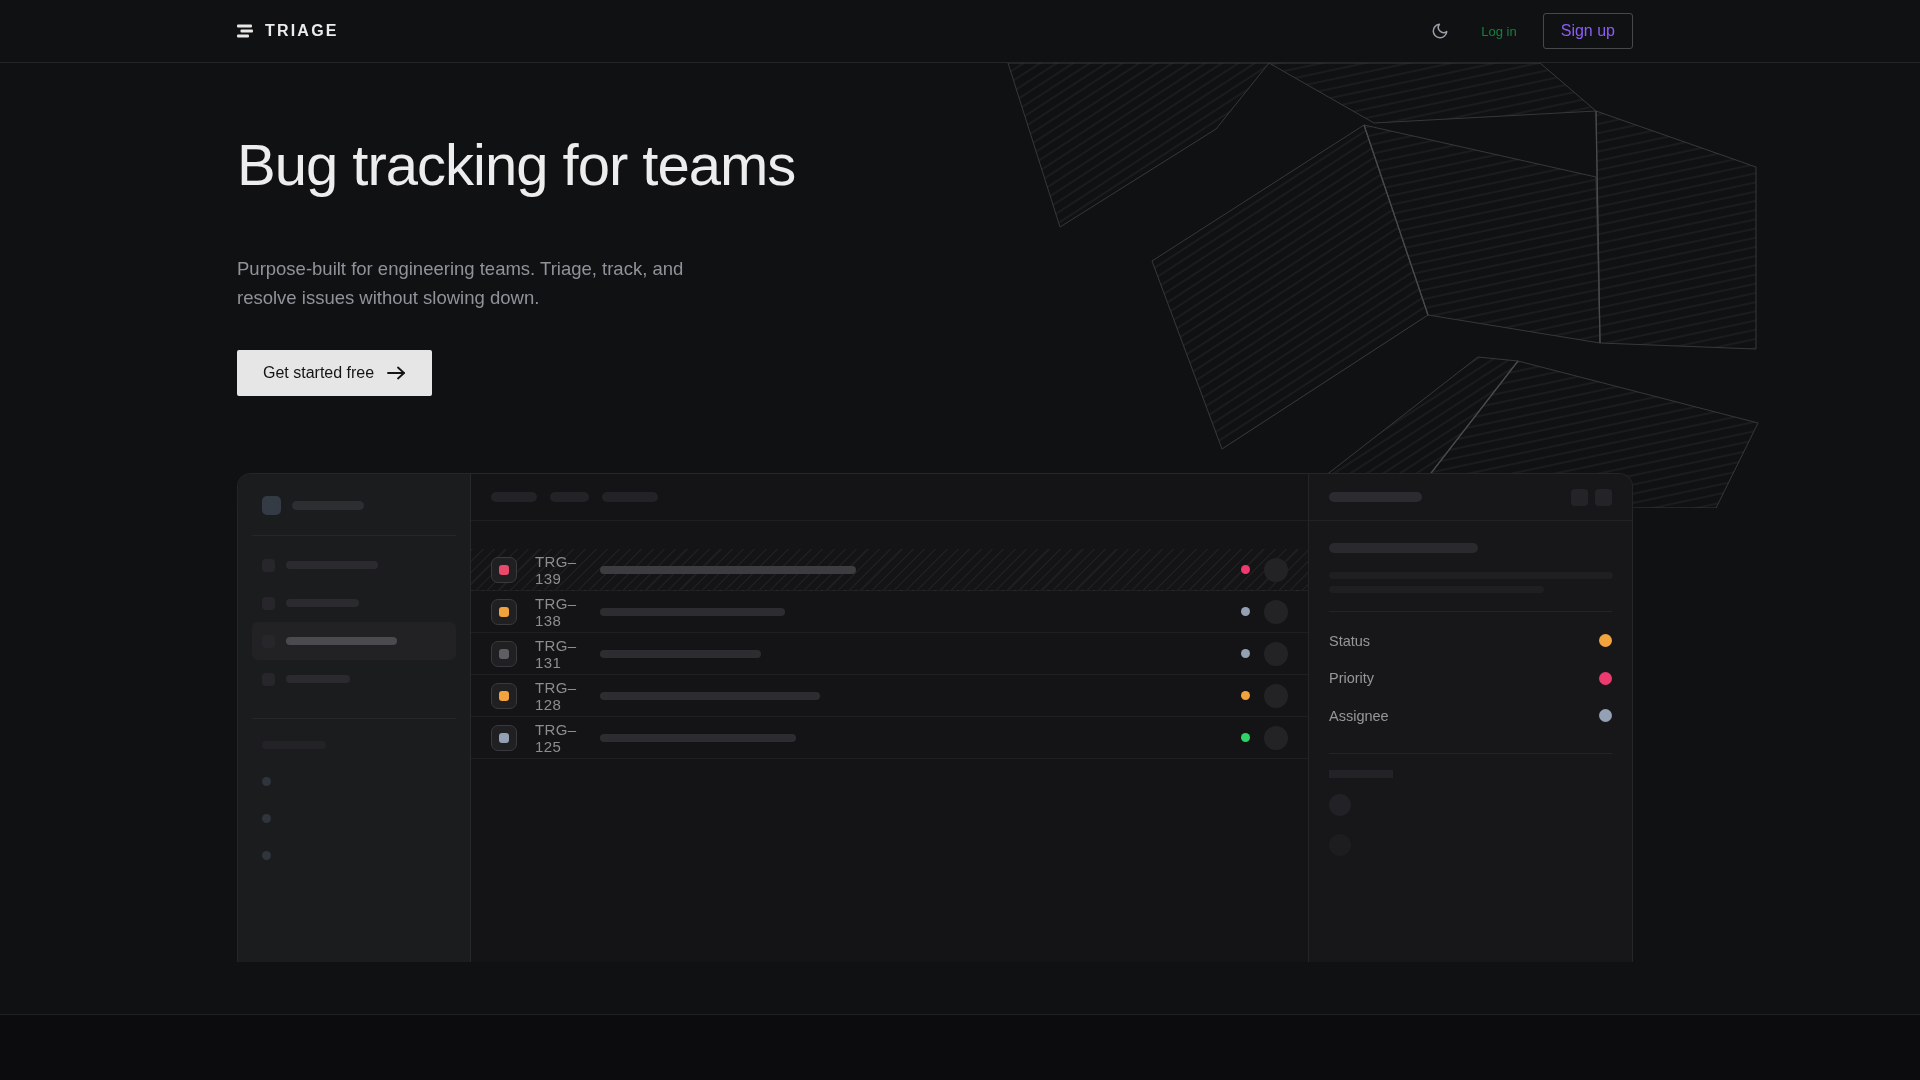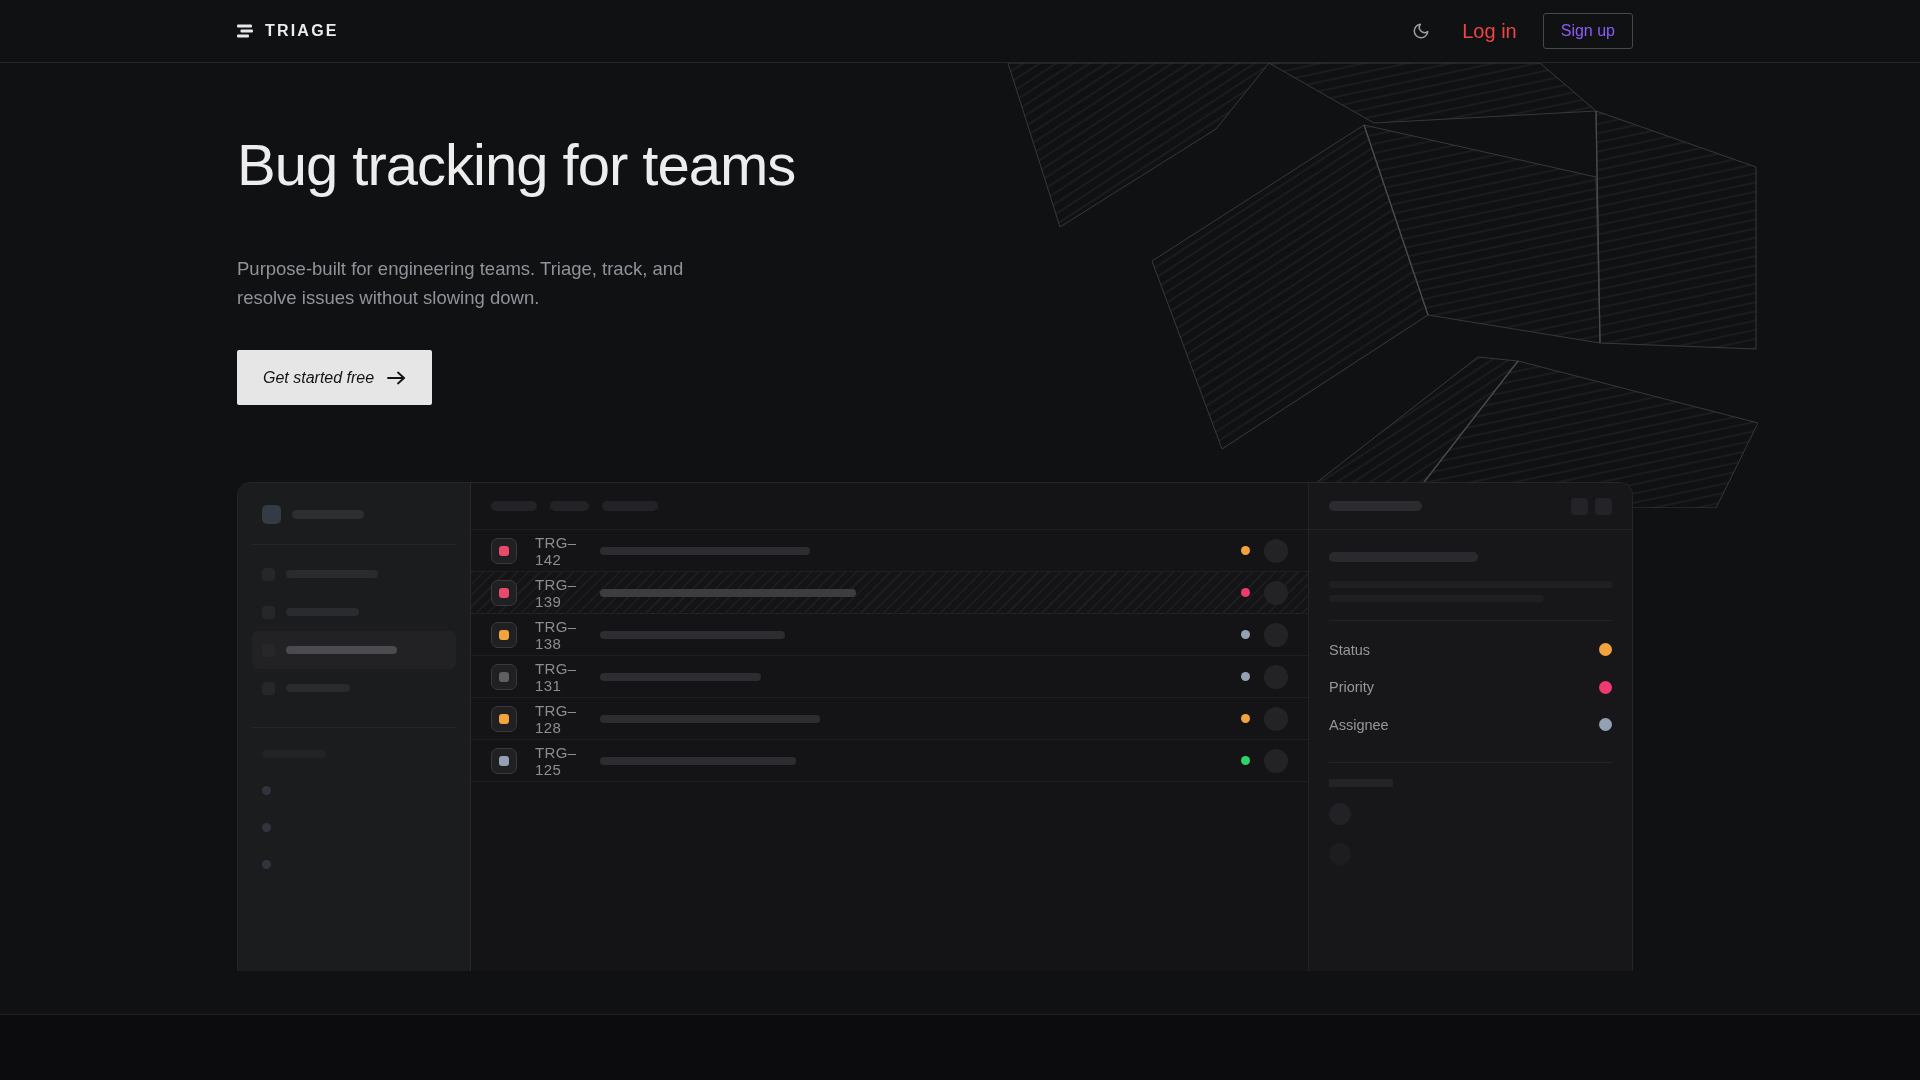--- a/index.html
+++ b/index.html
@@ -13,43 +13,43 @@
   .container { width:1396px; margin-left:237px; }
 
   
   .site-header { height:63px; border-bottom:1px solid rgba(255,255,255,.09); position:relative; z-index:5; }
   .site-header .container { height:100%; display:flex; align-items:center; }
   .brand { display:flex; align-items:center; gap:12px; cursor:pointer; }
   .brand-icon { width:16px; height:16px; display:block; }
   .brand-name { font-size:16px; font-weight:700; letter-spacing:2.2px; color:#ececec; }
   .header-right { margin-left:auto; display:flex; align-items:center; gap:26px; }
   .theme-toggle { background:none; border:none; cursor:pointer; width:30px; height:30px; display:flex; align-items:center; justify-content:center; }
-  .login-link { font-size:20px; color:#ef4444; cursor:pointer; }
+  .login-link { font-size:13px; color:#15803d; cursor:pointer; }
   .signup-btn {
     background:transparent; border:1px solid #46484b; border-radius:3px;
     color:#8b5cf6; font-size:16px; padding:8px 17px; cursor:pointer;
     font-family:inherit;
   }
 
   
   .hero { position:relative; height:951px; overflow:hidden; }
   .decor { position:absolute; left:1000px; top:0; width:760px; height:445px; pointer-events:none; }
   .hero-content { position:relative; z-index:2; }
   .hero-title {
     padding-top:70px; font-size:58px; line-height:63px; font-weight:500;
     letter-spacing:-1px; color:#ededed;
   }
   .hero-subtitle {
     margin-top:59px; font-size:18.5px; line-height:28.5px; color:#8f9399; max-width:490px;
   }
   .cta-btn {
-    margin-top:38px; height:55px; padding:0 26px;
+    margin-top:38px; height:46px; padding:0 26px;
     display:inline-flex; align-items:center; gap:13px;
     background:#e6e6e6; color:#141414; border:none; border-radius:2px;
-    font-size:16px; font-weight:500; cursor:pointer; font-family:inherit;font-style:italic;
+    font-size:16px; font-weight:500; cursor:pointer; font-family:inherit;
   }
 
   
   .app-card {
     margin-top:77px; width:1396px; height:489px;
     background:#151517; border:1px solid rgba(255,255,255,.07); border-bottom:none;
     border-radius:14px 14px 0 0; overflow:hidden;
     display:grid; grid-template-columns:233px 1fr 324px;
     position:relative; z-index:2;
   }
@@ -76,20 +76,21 @@
   
   .list { background:#141416; display:flex; flex-direction:column; }
   .list-header { height:47px; flex:none; border-bottom:1px solid rgba(255,255,255,.05);
     display:flex; align-items:center; gap:13px; padding:0 20px; }
   .tab-pill { height:10px; border-radius:5px; background:#232327; }
   .tab-pill:nth-child(1){ width:46px; } .tab-pill:nth-child(2){ width:39px; } .tab-pill:nth-child(3){ width:56px; }
   .issue-row { height:42px; flex:none; display:flex; align-items:center; padding:0 20px;
     border-bottom:1px solid rgba(255,255,255,.05); }
   .issue-row.selected {
     background:repeating-linear-gradient(135deg, rgba(255,255,255,.045) 0 1.5px, transparent 1.5px 8px);
+    margin-top:28px;
   }
   .issue-icon { width:26px; height:26px; border-radius:7px; border:1px solid #3a3a3e; background:#202023;
     display:flex; align-items:center; justify-content:center; margin-right:18px; flex:none; }
   .issue-icon i { display:block; width:10px; height:10px; border-radius:3px; background:#555; }
   .issue-id { font-size:15px; letter-spacing:.4px; color:#8d8d91; width:58px; flex:none; }
   .issue-bar { height:8px; border-radius:4px; background:#2d2d31; margin-left:7px; }
   .issue-row.selected .issue-bar { background:#3c3c41; }
   .issue-right { margin-left:auto; display:flex; align-items:center; gap:14px; }
   .issue-dot { width:9px; height:9px; border-radius:50%; }
   .issue-avatar { width:24px; height:24px; border-radius:50%; background:#232326; }
@@ -217,31 +218,20 @@
         <div class="sb-dot"></div>
       </div>
 
       <div class="list">
         <div class="list-header">
           <span class="tab-pill"></span>
           <span class="tab-pill"></span>
           <span class="tab-pill"></span>
         </div>
         <div>
-  <div class="issue-row">
-    <span class="issue-icon">
-                <i style="background: rgb(233, 73, 107);"></i>
-              </span>
-    <span class="issue-id">TRG–142</span>
-    <span class="issue-bar" style="width: 210px;"></span>
-    <span class="issue-right">
-      <span class="issue-dot" style="background: rgb(242, 163, 60);"></span>
-      <span class="issue-avatar"></span>
-    </span>
-  </div>
 
   <div class="issue-row selected">
     <span class="issue-icon">
                 <i style="background: rgb(233, 73, 107);"></i>
               </span>
     <span class="issue-id">TRG–139</span>
     <span class="issue-bar" style="width: 256px;"></span>
     <span class="issue-right">
       <span class="issue-dot" style="background: rgb(238, 58, 110);"></span>
       <span class="issue-avatar"></span>

